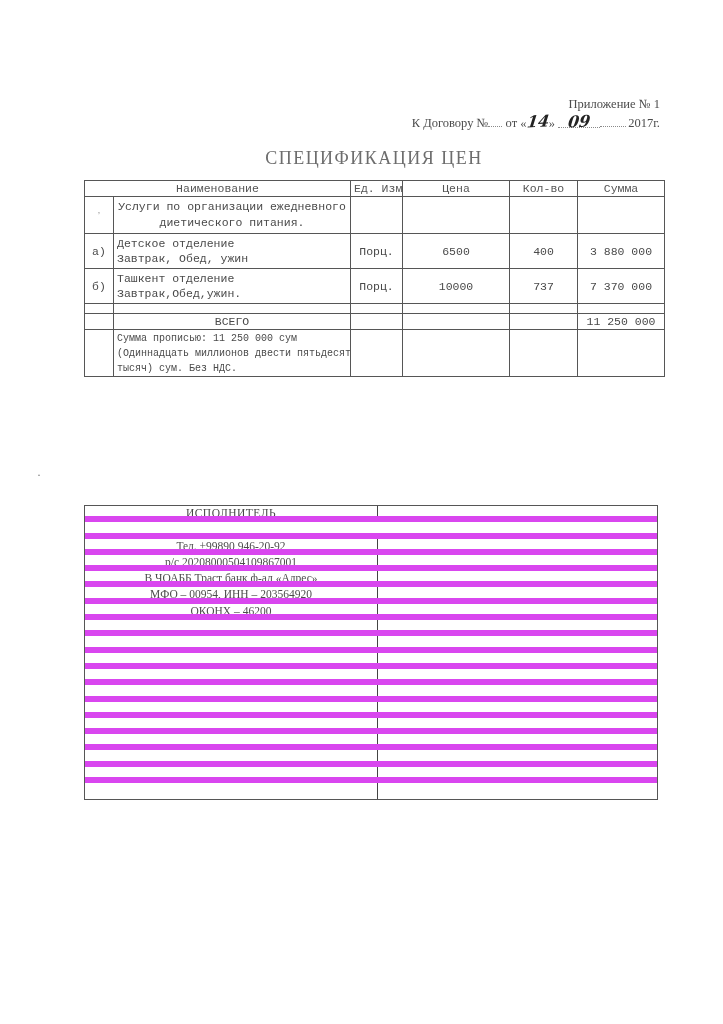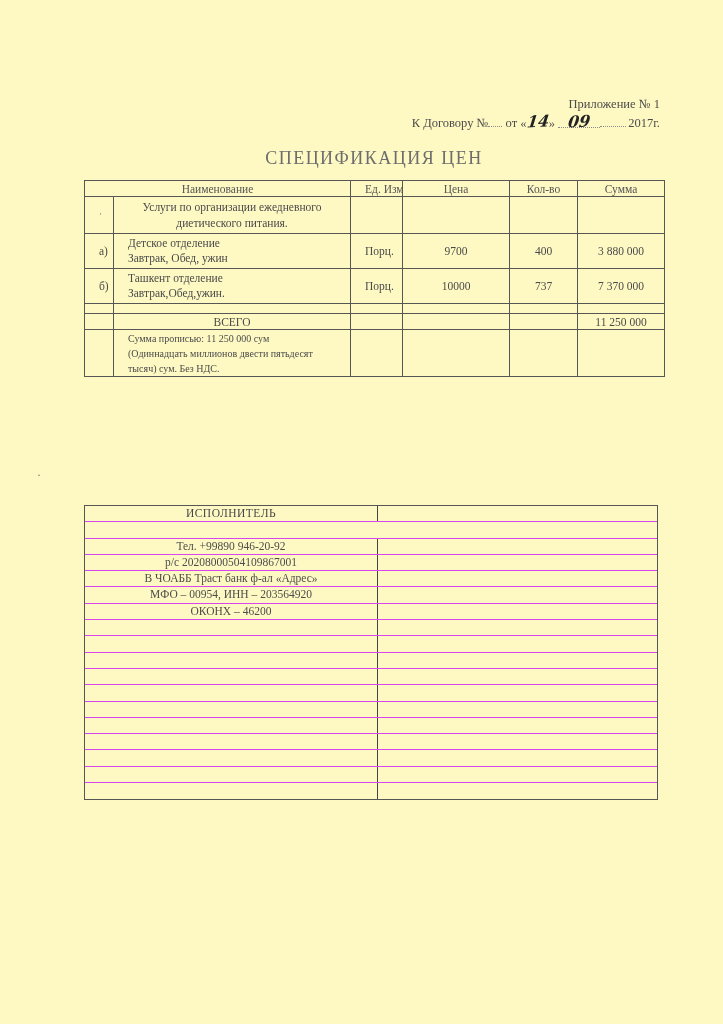--- a/index.html
+++ b/index.html
@@ -1,20 +1,20 @@
 <!DOCTYPE html>
 <html><head>
 <meta charset="utf-8">
 <style>
   html,body{margin:0;padding:0;background:#e8e8e6;}
   .page{
     position:relative;
     width:723px;height:1024px;
     margin:0 auto;
-    background:#fef9c3;
+    background:#ffffff;
     font-family:"Liberation Serif","DejaVu Serif",serif;
     color:#474747;
     overflow:hidden;
   }
   
   .doc-header{position:absolute;top:96px;left:300px;width:360px;text-align:right;font-size:12.5px;line-height:17px;color:#4c4c4c;}
   .contract-line{white-space:nowrap;margin-top:1px;}
   .blank{display:inline-block;border-bottom:1px dotted #8a8a8a;height:11px;vertical-align:baseline;}
   .w14{width:14px;} .w26{width:26px;margin-right:2px;}
   .hand-holder{width:42px;text-align:center;height:13px;}
@@ -32,43 +32,43 @@
     color:#6d6d6d;
   }
   
   .price-table{
     position:absolute;top:180px;left:84px;width:580px;
     border-collapse:collapse;table-layout:fixed;
     font-size:11.5px;color:#4a4a4a;
   }
   .price-table td{
     border:1px solid #565656;
-    padding:0 14px;vertical-align:middle;
-    overflow:hidden;white-space:nowrap;
+    padding:0 3px;vertical-align:middle;
+    overflow:hidden;white-space:nowrap;font-family:Liberation Mono, monospace;
   }
   .price-table td.c{text-align:center;}
   .price-table tr.h td{height:15px;text-align:center;color:#555;}
   .row-tall td{height:36px;}
   .row-item td{height:34px;}
   .row-thin td{height:9px;}
   .row-total td{height:15px;}
   .row-prose td{height:46px;vertical-align:middle;}
   .name-left div{line-height:15px;text-align:left;}
   .name-center div{line-height:16px;text-align:center;}
   .prose-lines div{line-height:15px;font-size:10px;white-space:nowrap;}
   .no-mark{color:#8a8a8a;font-size:9px;}
   .sum-cell{text-align:center;}
   
   .sig-table{
     position:absolute;top:505px;left:84px;width:574px;
     border:1px solid #565656;
     font-size:11.5px;color:#4c4c4c;
     box-sizing:border-box;
   }
-  .sig-row{display:flex;height:16.3px;border-bottom:1px solid #d946ef;box-sizing:border-box;}
+  .sig-row{display:flex;height:16.3px;border-bottom:6px solid #d946ef;box-sizing:border-box;}
   .sig-row:last-child{border-bottom:none;}
   .sig-cell{box-sizing:border-box;line-height:15px;text-align:center;overflow:hidden;white-space:nowrap;}
   .sig-cell.l{width:293px;border-right:1px solid #444;}
   .sig-cell.r{flex:1;margin-top:34px;}
   .sig-head{letter-spacing:.5px;color:#484848;}
   
   .margin-dot{position:absolute;left:37px;top:468px;color:#777;font-size:12px;}
 </style>
 </head>
 <body>
@@ -115,21 +115,21 @@
       <td></td>
       <td></td>
     </tr>
     <tr class="row-item">
       <td class="c">а)</td>
       <td class="name-left">
         <div>Детское отделение</div>
         <div>Завтрак, Обед, ужин</div>
       </td>
       <td class="c">Порц.</td>
-      <td class="c">9700</td>
+      <td class="c">6500</td>
       <td class="c">400</td>
       <td class="c">3 880 000</td>
     </tr>
     <tr class="row-item">
       <td class="c">б)</td>
       <td class="name-left">
         <div>Ташкент отделение</div>
         <div>Завтрак,Обед,ужин.</div>
       </td>
       <td class="c">Порц.</td>

